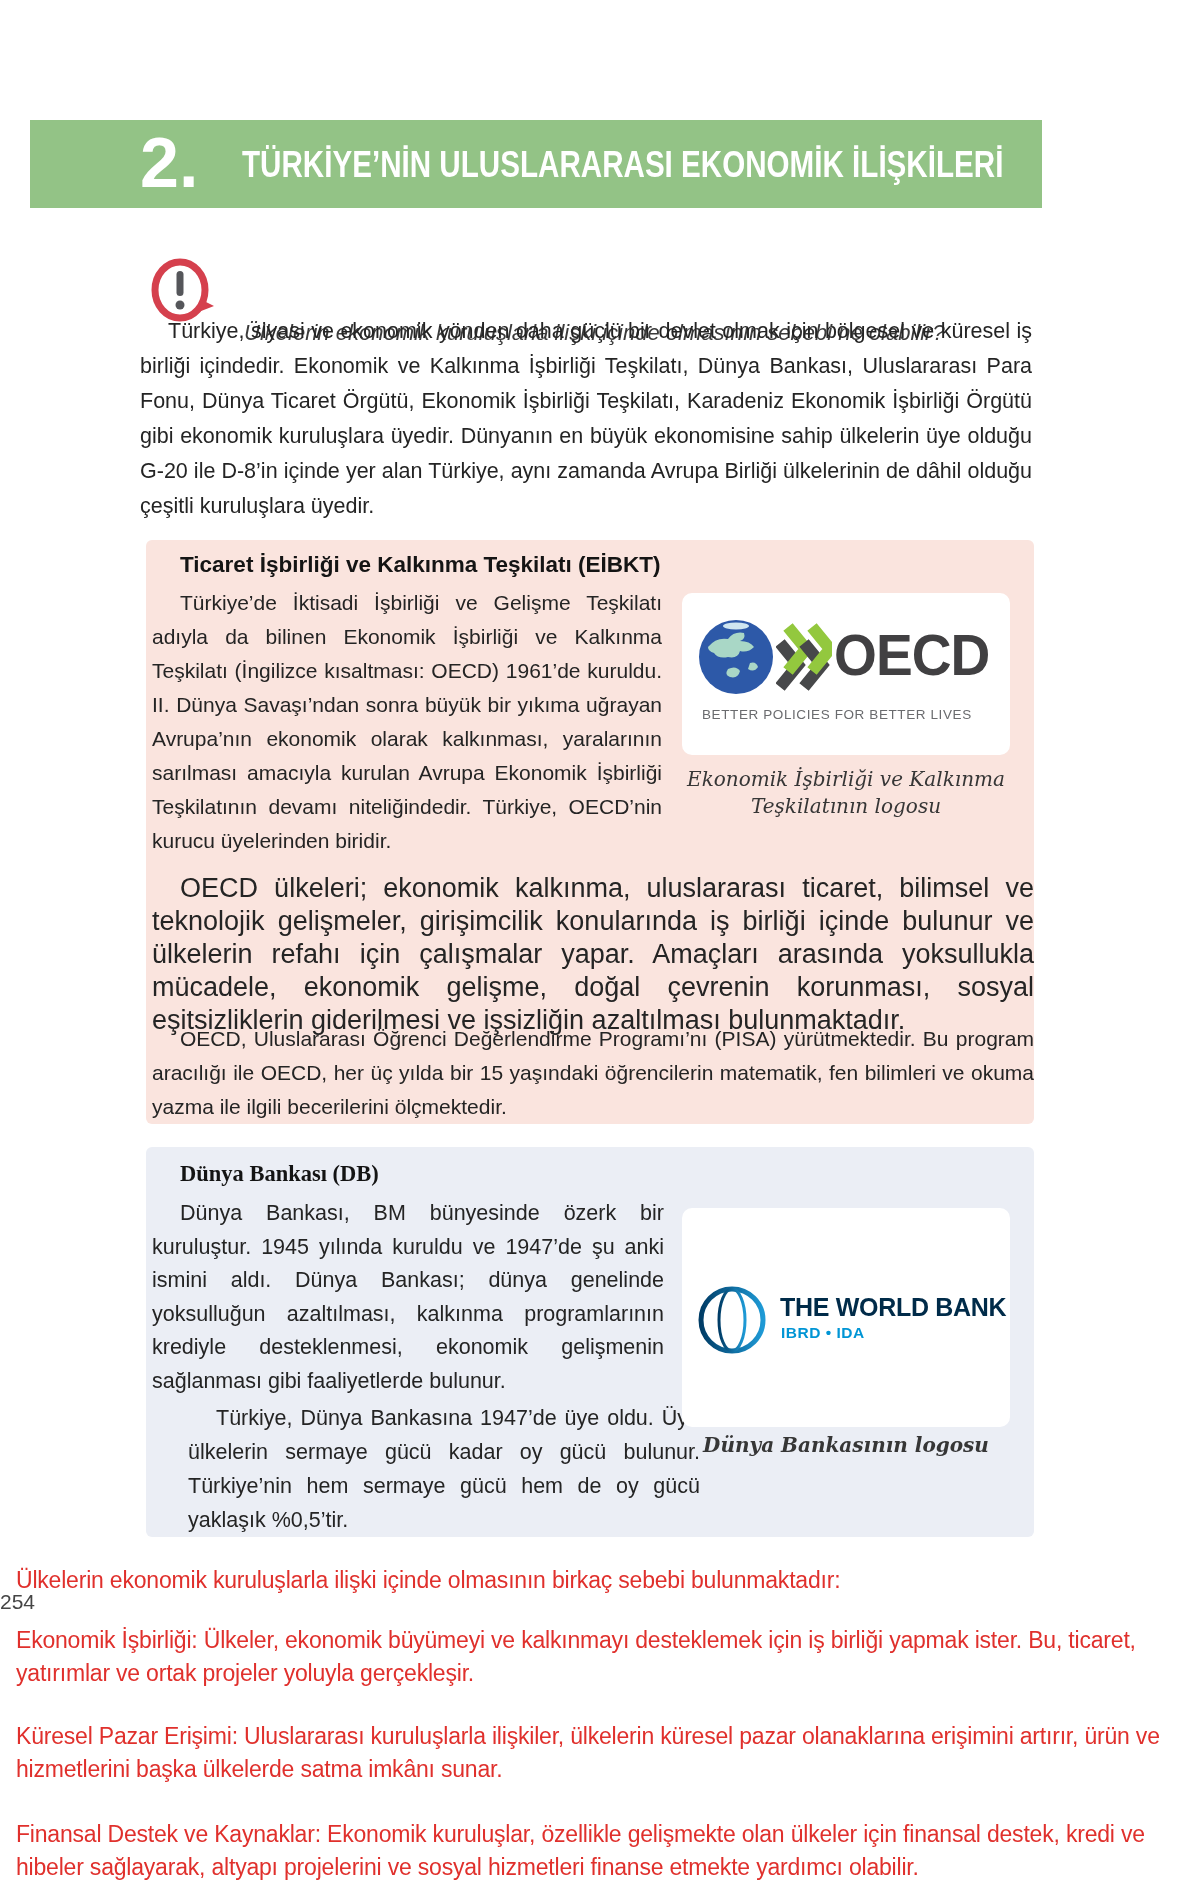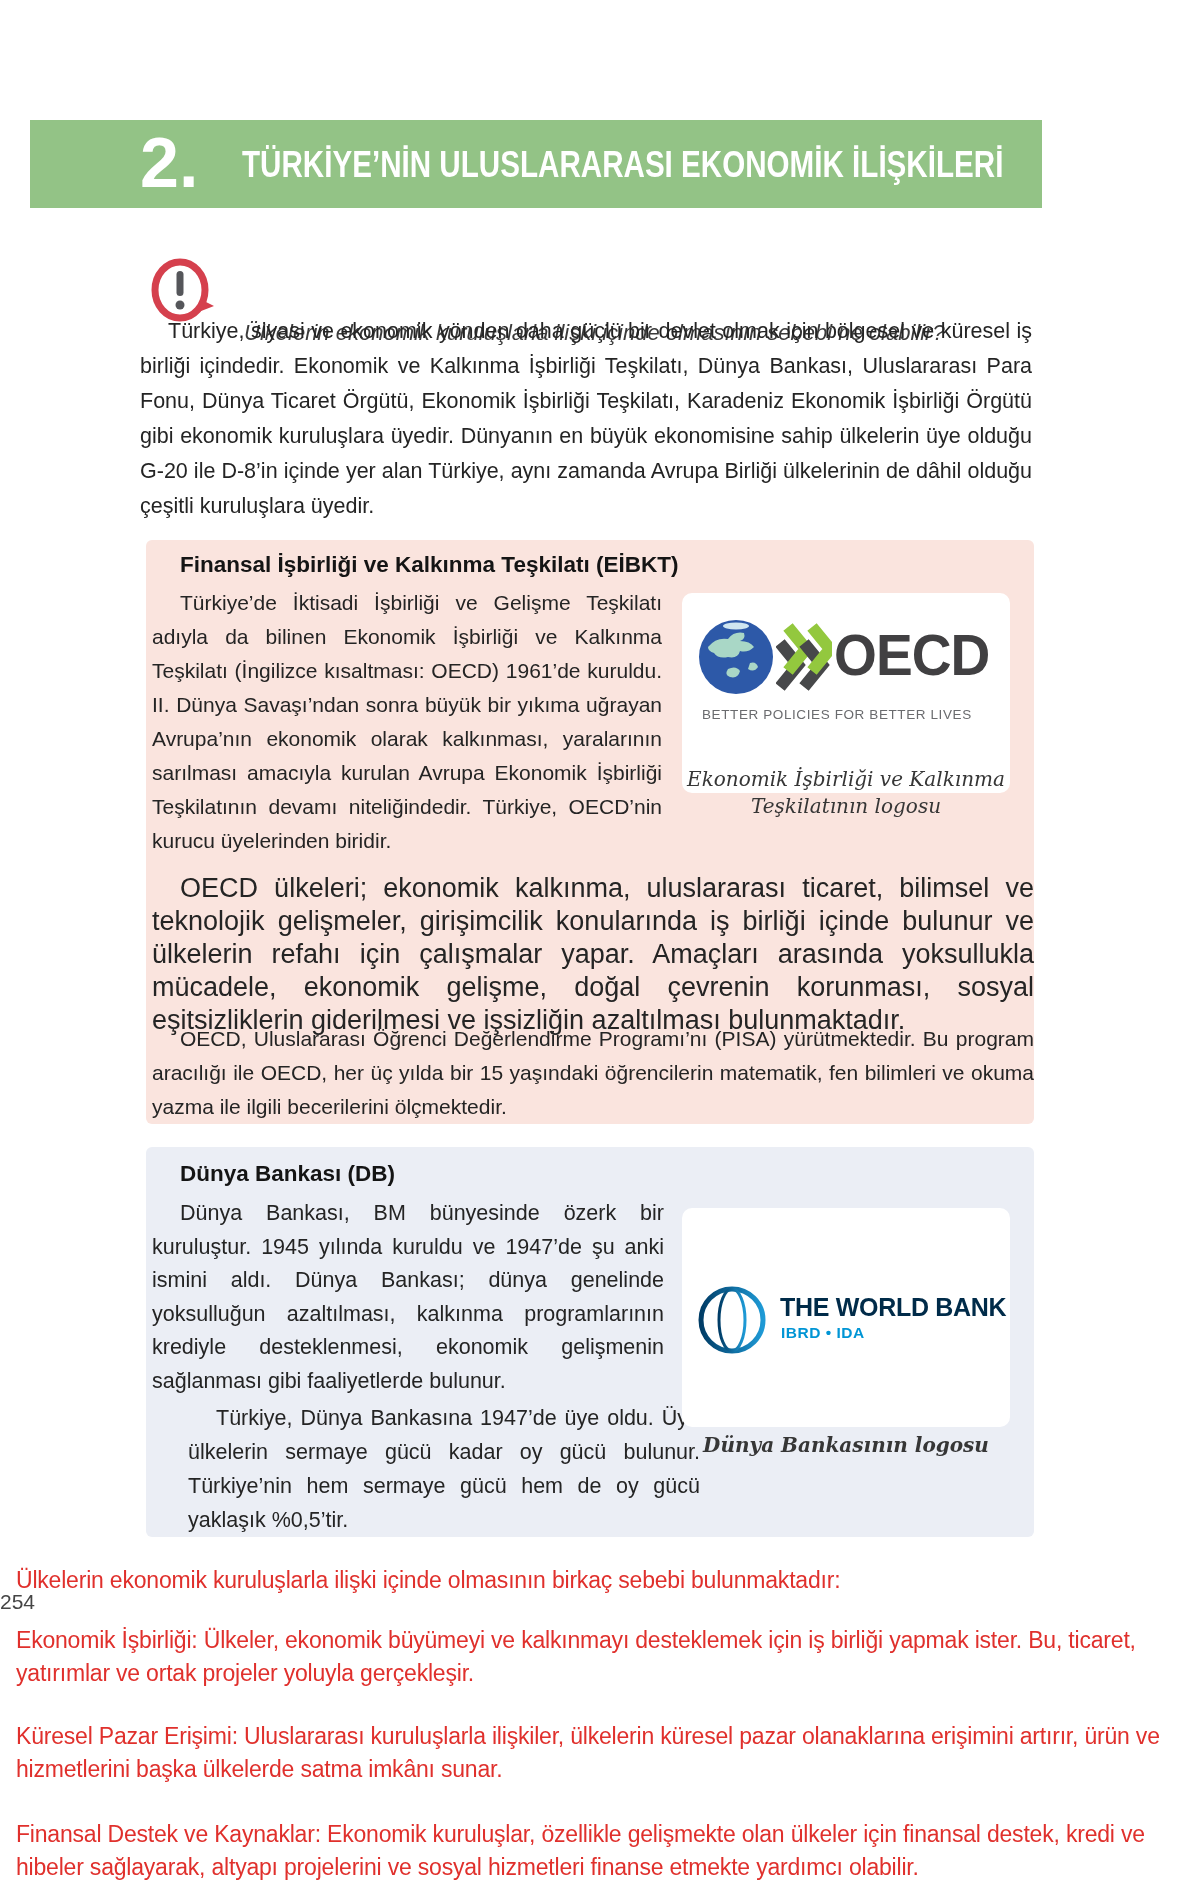--- a/index.html
+++ b/index.html
@@ -17,34 +17,34 @@
   .q-text{position:absolute; left:244px; top:278px; width:800px; font-size:22px; font-style:italic; color:#3b3b3b;margin-top:42px;}
   
   .intro{position:absolute; left:140px; top:314px; width:892px; font-size:21.5px; line-height:35px;
     text-align:justify; text-indent:28px; color:#242424;}
   
   .pink{position:absolute; left:146px; top:540px; width:888px; height:584px; background:#fae4de; border-radius:6px;}
   .pink-heading{position:absolute; left:34px; top:12px; font-size:22.5px; font-weight:bold; color:#141414;}
   .oecd-col{position:absolute; left:6px; top:46px; width:510px; font-size:21px; line-height:34px;
     text-align:justify; text-indent:28px;}
   .logobox{position:absolute; background:#ffffff; border-radius:10px;}
-  .oecd-logobox{left:536px; top:53px; width:328px; height:200px;}
+  .oecd-logobox{left:536px; top:53px; width:328px; height:162px;}
   .oecd-globe{position:absolute; left:16px; top:26px; width:76px; height:76px;}
   .oecd-chevrons{position:absolute; left:94px; top:26px; width:56px; height:76px;}
   .oecd-word{position:absolute; left:152px; top:33px; font-size:58px; line-height:58px; font-weight:bold;
     color:#414042; letter-spacing:-1px; transform:scaleX(0.95); transform-origin:left center; white-space:nowrap;}
   .oecd-tagline{position:absolute; left:20px; top:114px; font-size:13.5px; letter-spacing:0.6px; color:#6a6b6e; white-space:nowrap;}
   .caption{position:absolute; font-family:"DejaVu Serif", serif; font-style:italic; font-size:20px; line-height:27px;
     color:#363636; text-align:center;}
   .oecd-caption{left:536px; top:226px; width:328px;}
   .oecd-p2{position:absolute; left:6px; top:332px; width:882px; font-size:27px; line-height:33px; text-align:justify; text-indent:28px;}
   .oecd-p3{position:absolute; left:6px; top:482px; width:882px; font-size:21px; line-height:34px; text-align:justify; text-indent:28px;}
   
   .blue{position:absolute; left:146px; top:1147px; width:888px; height:390px; background:#ebeef5; border-radius:6px;}
-  .wb-heading{position:absolute; left:34px; top:14px; font-size:22.5px; font-weight:bold; color:#141414;}
+  .wb-heading{position:absolute; left:34px; top:14px; font-size:22.5px; font-weight:bold; color:#141414;font-family:Liberation Serif, serif;}
   .wb-col1{position:absolute; left:6px; top:50px; width:512px; font-size:21.5px; line-height:33.5px; text-align:justify; text-indent:28px;}
   .wb-col2{position:absolute; left:6px; top:254px; width:512px; font-size:21.5px; line-height:34px; text-align:justify; text-indent:28px;margin-left:36px;}
   .wb-logobox{left:536px; top:61px; width:328px; height:219px;}
   .wb-globe{position:absolute; left:14px; top:76px; width:72px; height:72px;}
   .wb-word{position:absolute; left:98px; top:86px; font-size:25px; line-height:26px; font-weight:bold; color:#002b49;
     white-space:nowrap; letter-spacing:-0.3px;}
   .wb-sub{position:absolute; left:99px; top:116px; font-size:15.5px; font-weight:bold; color:#0095d5; letter-spacing:0.5px;}
   .wb-caption{left:536px; top:285px; width:328px;font-weight:bold;}
   
   .note{position:absolute; left:16px; width:1162px; font-size:23px; line-height:33px; color:#e0302c; letter-spacing:-0.2px;}
@@ -68,21 +68,21 @@
     <path d="M54 44 L66 50 L48 57 Z" fill="#d5404d"></path>
     <ellipse cx="32" cy="34" rx="25" ry="28" fill="#ffffff" stroke="#d5404d" stroke-width="7"></ellipse>
     <rect x="28.5" y="15" width="7" height="25" rx="3.5" fill="#55565a"></rect>
     <circle cx="32" cy="49" r="4.5" fill="#55565a"></circle>
   </svg>
   <div class="q-text">Ülkelerin ekonomik kuruluşlarla ilişki içinde olmasının sebebi ne olabilir?</div>
 
   <div class="intro">Türkiye, siyasi ve ekonomik yönden daha güçlü bir devlet olmak için bölgesel ve küresel iş birliği içindedir. Ekonomik ve Kalkınma İşbirliği Teşkilatı, Dünya Bankası, Uluslararası Para Fonu, Dünya Ticaret Örgütü, Ekonomik İşbirliği Teşkilatı, Karadeniz Ekonomik İşbirliği Örgütü gibi ekonomik kuruluşlara üyedir. Dünyanın en büyük ekonomisine sahip ülkelerin üye olduğu G-20 ile D-8’in içinde yer alan Türkiye, aynı zamanda Avrupa Birliği ülkelerinin de dâhil olduğu çeşitli kuruluşlara üyedir.</div>
 
   <div class="pink">
-    <div class="pink-heading">Finansal İşbirliği ve Kalkınma Teşkilatı (EİBKT)</div>
+    <div class="pink-heading">Ticaret İşbirliği ve Kalkınma Teşkilatı (EİBKT)</div>
     <div class="oecd-col">Türkiye’de İktisadi İşbirliği ve Gelişme Teşkilatı adıyla da bilinen Ekonomik İşbirliği ve Kalkınma Teşkilatı (İngilizce kısaltması: OECD) 1961’de kuruldu. II. Dünya Savaşı’ndan sonra büyük bir yıkıma uğrayan Avrupa’nın ekonomik olarak kalkınması, yaralarının sarılması amacıyla kurulan Avrupa Ekonomik İşbirliği Teşkilatının devamı niteliğindedir. Türkiye, OECD’nin kurucu üyelerinden biridir.</div>
 
     <div class="logobox oecd-logobox">
       <svg class="oecd-globe" viewBox="0 0 76 76">
         <circle cx="38" cy="38" r="37" fill="#2d59a8"></circle>
         <path d="M10 28 q8 -10 20 -8 q6 -8 16 -6 q2 6 -4 8 q10 0 14 6 q-6 6 -14 4 q-2 8 -12 6 q-10 2 -14 -4 q-6 -2 -6 -6 z" fill="#a9d7c6"></path>
         <path d="M30 50 q8 -4 12 2 q-2 8 -10 6 q-6 -2 -2 -8 z" fill="#a9d7c6"></path>
         <path d="M52 44 q6 -2 8 4 q-4 6 -10 2 z" fill="#a9d7c6"></path>
         <ellipse cx="38" cy="7" rx="13" ry="3.5" fill="#cfe6f0"></ellipse>
       </svg>

